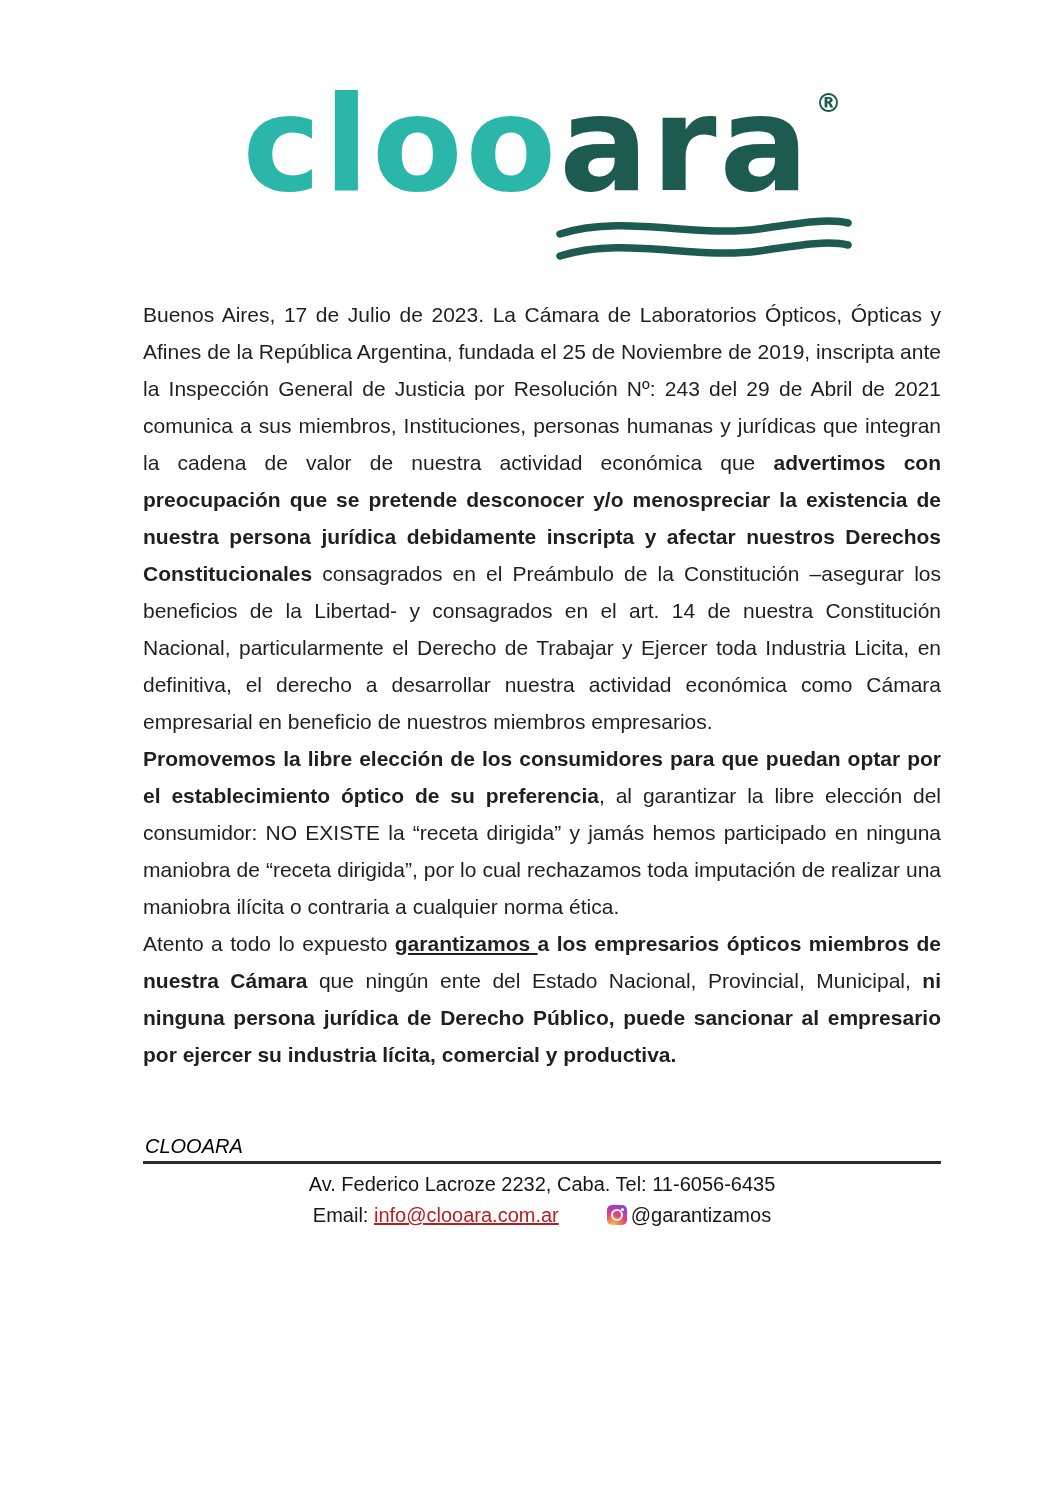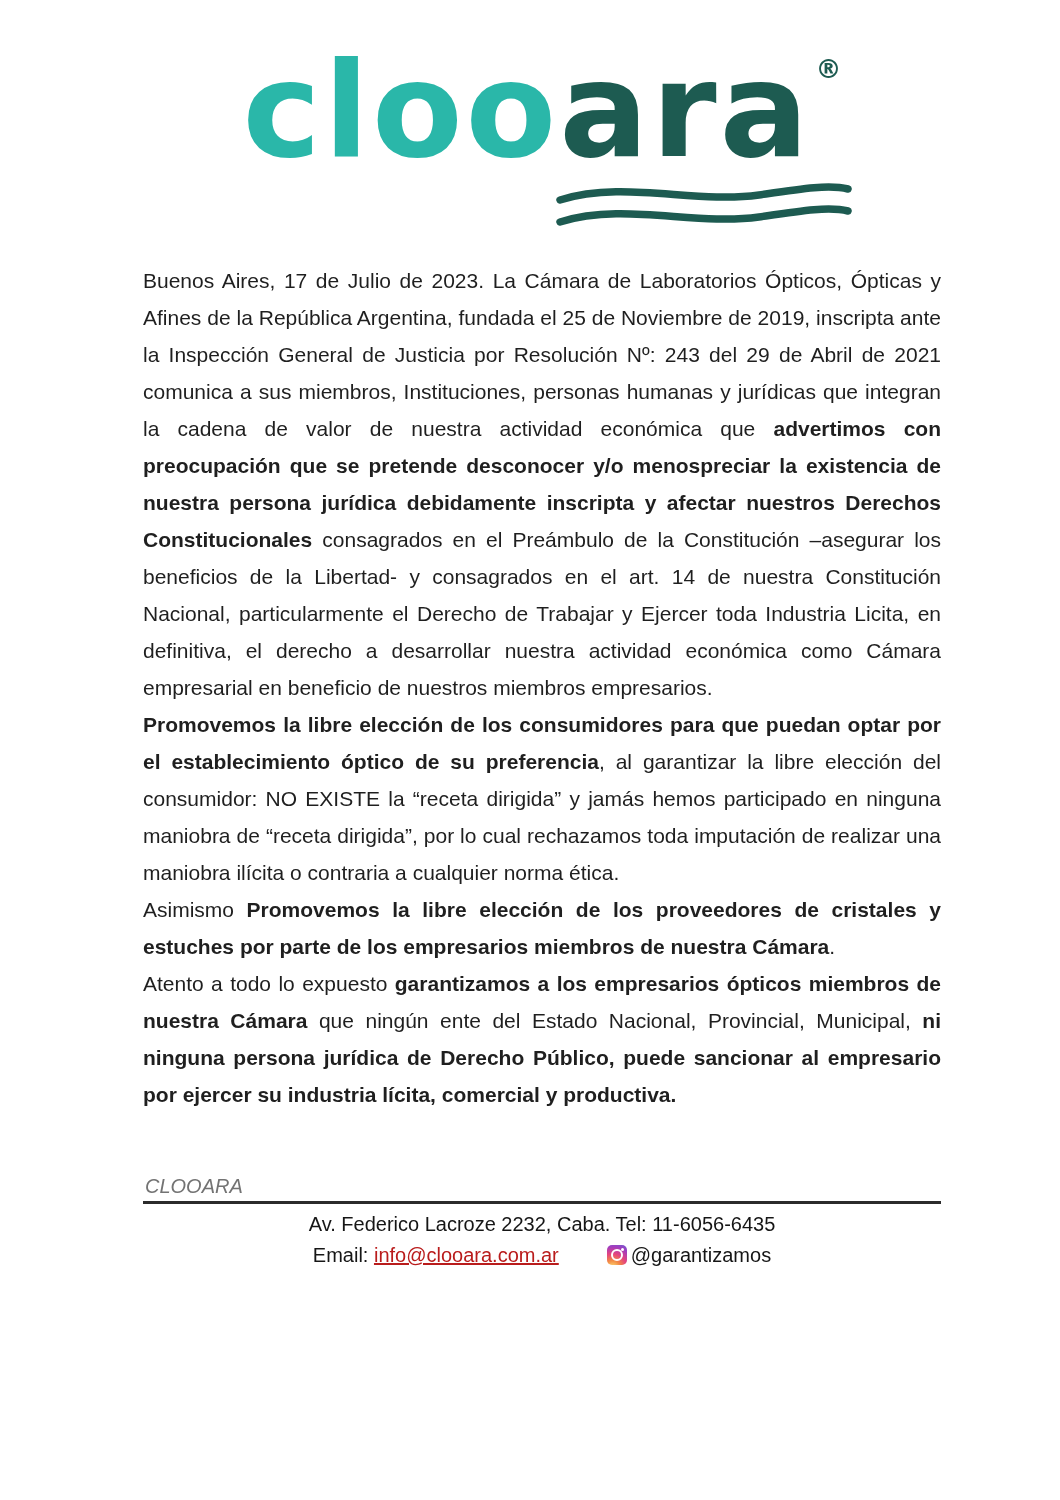--- a/index.html
+++ b/index.html
@@ -7,21 +7,21 @@
   body {
     font-family: "Liberation Sans", sans-serif;
     color: #1b1b1b;
     width: 1060px;
   }
   .page {
     position: relative;
     width: 1060px;
     height: 1269px;
     background: #ffffff;
-    padding: 44px 119px 0 143px;
+    padding: 78px 119px 0 143px;
     overflow: hidden;
   }
 
   
   .logo-wrap {
     position: relative;
     width: fit-content;
     margin: 0 auto;
     padding-bottom: 58px;
   }
@@ -64,28 +64,28 @@
   
   .doc-body { margin-top: 28px; }
   .doc-body p.para {
     margin: 0;
     text-align: justify;
     font-size: 21px;
     line-height: 37px;
     color: #1f1f1f;
   }
   .b { font-weight: bold; }
-  .u { }
+  .u { text-decoration: underline; }
 
   
   .footer { margin-top: 62px; }
   .signature {
     font-style: italic;
     font-size: 20px;
-    color: #737373;
+    color: #000000;
     margin: 0 0 3px 2px;
   }
   .footer-rule {
     border: none;
     border-top: 3px solid #2b2b2b;
     margin: 0 0 5px 0;
   }
   .footer-line {
     text-align: center;
     font-size: 20px;
@@ -134,21 +134,20 @@
     <svg class="logo-waves" viewBox="0 0 300 56" aria-hidden="true">
       <path d="M6,24 C70,4 140,28 205,19 C245,13 275,8 294,13" stroke="#1d5b51" stroke-width="7.5" fill="none" stroke-linecap="round"></path>
       <path d="M6,46 C70,26 140,50 205,41 C245,35 275,30 294,35" stroke="#1d5b51" stroke-width="7.5" fill="none" stroke-linecap="round"></path>
     </svg>
   </header>
 
 
   <main class="doc-body">
       <p class="para"><span>Buenos Aires,  17 de Julio de 2023.  La  Cámara de Laboratorios Ópticos, Ópticas y Afines de la República Argentina, fundada el 25 de Noviembre de 2019, inscripta ante la Inspección General de Justicia por Resolución Nº: 243 del 29 de Abril de 2021 comunica a sus miembros, Instituciones,  personas humanas y jurídicas que integran la cadena de valor de nuestra actividad económica que </span><span class="b">advertimos con preocupación que se pretende desconocer y/o menospreciar la existencia de nuestra persona jurídica debidamente inscripta y  afectar nuestros Derechos Constitucionales</span><span> consagrados en el  Preámbulo de la Constitución –asegurar los beneficios de la Libertad- y  consagrados  en el art. 14 de nuestra Constitución Nacional, particularmente  el Derecho de Trabajar y Ejercer toda Industria Licita, en definitiva, el derecho a desarrollar nuestra actividad económica como Cámara empresarial en beneficio de nuestros miembros empresarios.</span></p>
       <p class="para"><span class="b">Promovemos la libre elección de los consumidores para que puedan optar por el establecimiento óptico de su preferencia</span><span>, al garantizar la libre elección del consumidor: NO EXISTE la “receta dirigida” y jamás hemos participado en ninguna maniobra de “receta dirigida”, por lo cual rechazamos toda imputación de realizar una maniobra ilícita o contraria a cualquier norma ética.</span></p>
-      <p class="para"><span>Asimismo </span><span class="b">Promovemos la libre elección de los proveedores de cristales y estuches por parte de los empresarios miembros de nuestra Cámara</span><span>.</span></p>
       <p class="para"><span>Atento a todo lo expuesto </span><span class="b u">garantizamos </span><span class="b">a los empresarios ópticos miembros de nuestra Cámara</span><span> que ningún ente del Estado Nacional, Provincial, Municipal, </span><span class="b">ni ninguna persona jurídica de Derecho Público, puede sancionar al empresario por ejercer su industria lícita, comercial y productiva.</span></p>
     </main>
 
   <footer class="footer">
     <div class="signature">CLOOARA</div>
     <hr class="footer-rule">
     <div class="footer-line">Av. Federico Lacroze 2232, Caba. Tel: 11-6056-6435</div>
     <div class="footer-line">
       <span>Email: </span><a class="email">info@clooara.com.ar</a><span class="ig-icon"></span><span>@garantizamos</span>
     </div>

